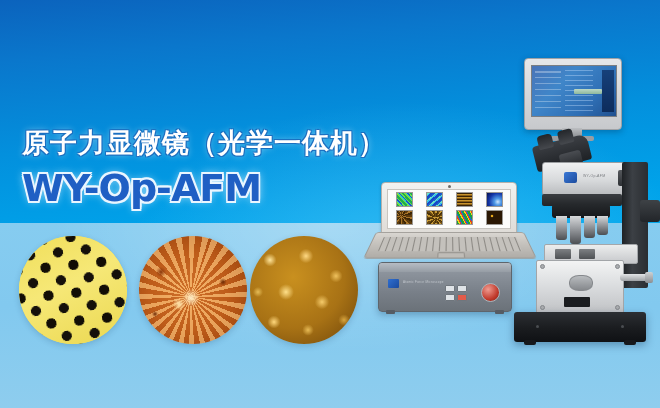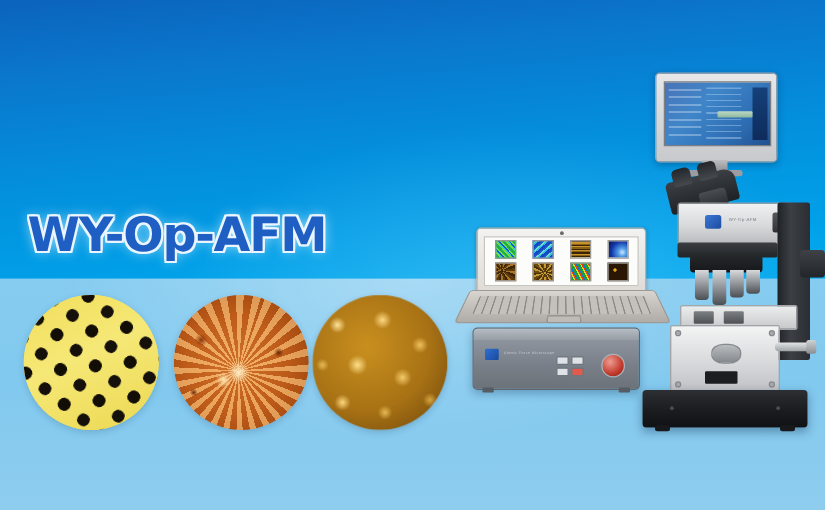--- a/index.html
+++ b/index.html
@@ -260,20 +260,21 @@
   .base .dot.d1{left:22px;} .base .dot.d2{right:22px;}
 </style>
 </head>
 <body>
 
 <div class="stage">
 
   <div class="bg-top"></div>
   <div class="bg-bot"></div>
 
+  <div class="title-cn">原子力显微镜（光学一体机）</div>
   <div class="title-model">WY-Op-AFM</div>
 
   <div class="circ circ1">
     <div class="dots"></div>
     <div class="dots2"></div>
   </div>
   <div class="circ circ2"></div>
   <div class="circ circ3"></div>
 
   <div class="laptop-wrap">

